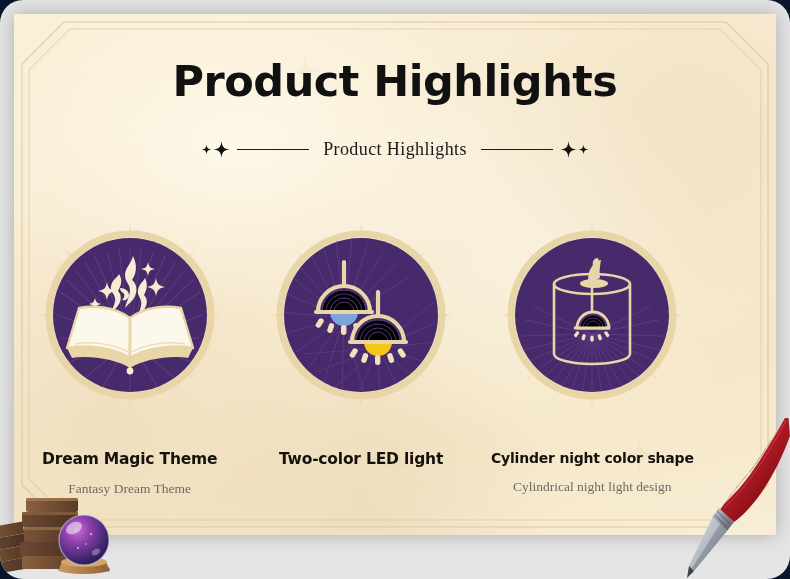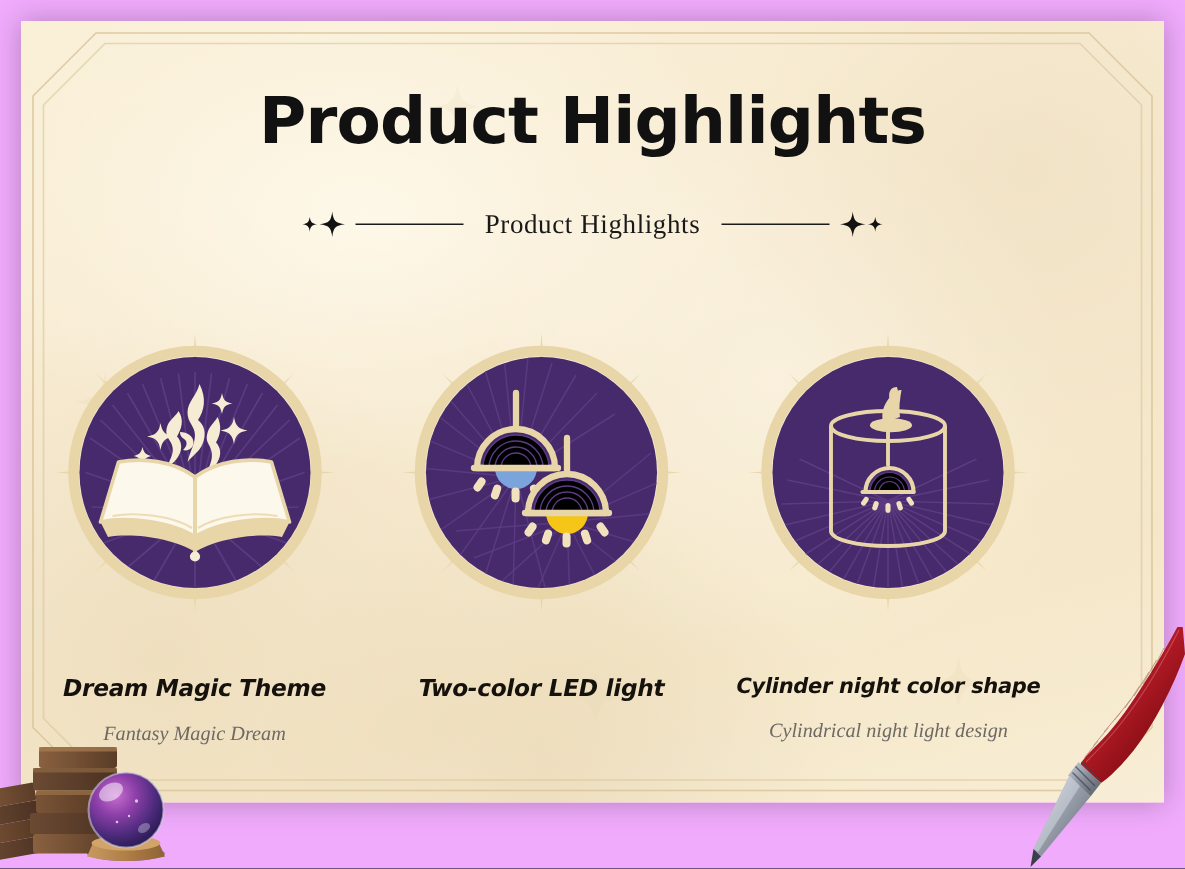--- a/index.html
+++ b/index.html
@@ -11,22 +11,23 @@
     width: 790px;
     height: 579px;
     overflow: hidden;
     font-family: "Liberation Sans", sans-serif;
   }
 
   #stage {
     position: relative;
     width: 790px;
     height: 579px;
-    background: #f0abfc;
+    background: #e5e5e5;
     overflow: hidden;
+    border-radius: 23px;
   }
 
   
   #paper {
     position: absolute;
     left: 14px;
     top: 14px;
     width: 762px;
     height: 521px;
     background:
@@ -112,21 +113,20 @@
     padding: 0 7px;
   }
 
   
   #features {
     position: absolute;
     left: 14px;
     top: 222px;
     width: 694px;
     display: flex;
-    font-style: italic;
   }
   .feature {
     flex: 1 1 0;
     display: flex;
     flex-direction: column;
     align-items: center;
   }
   .medallion {
     position: relative;
     width: 186px;
@@ -302,21 +302,21 @@
               <path d="M93 96 L93 146" stroke="#e8d5a8" stroke-width="2.6"></path>
 
               <path d="M38 122 C54 119 78 122 91 130" fill="none" stroke="#e8d5a8" stroke-width="1.4" opacity="0.8"></path>
               <path d="M148 122 C132 119 108 122 95 130" fill="none" stroke="#e8d5a8" stroke-width="1.4" opacity="0.8"></path>
               <circle cx="93" cy="149" r="3.4" fill="#f6ecd4"></circle>
             </g>
           </g>
         </svg>
       </div>
       <div class="cap-title">Dream Magic Theme</div>
-      <div class="cap-sub">Fantasy Magic Dream</div>
+      <div class="cap-sub">Fantasy Dream Theme</div>
     </div>
 
     <div class="feature">
       <div class="medallion">
         <svg width="186" height="186" viewBox="0 0 186 186">
           <defs>
             <clipPath id="clipB">
                 <circle cx="93" cy="93" r="77"></circle>
               </clipPath>
             <clipPath id="bowlL">

